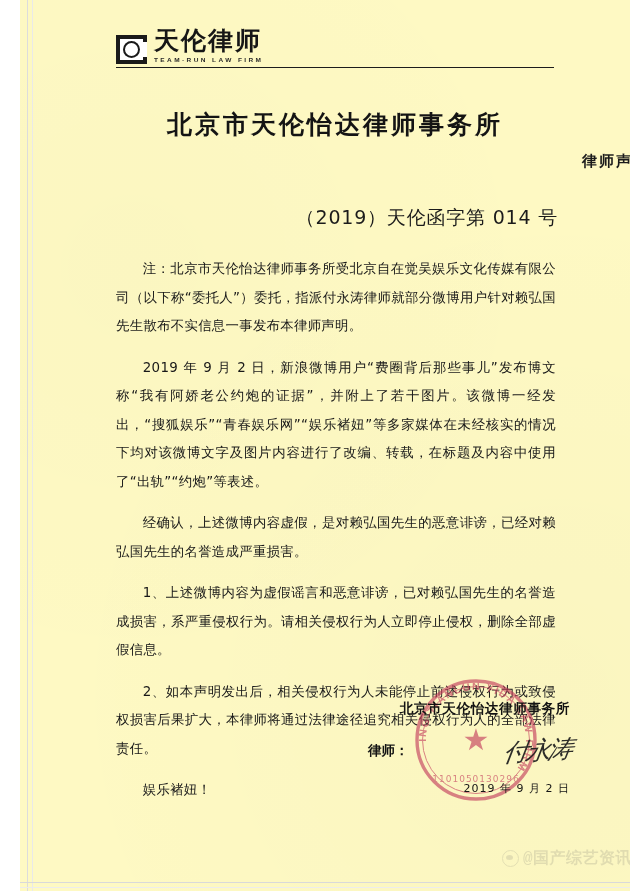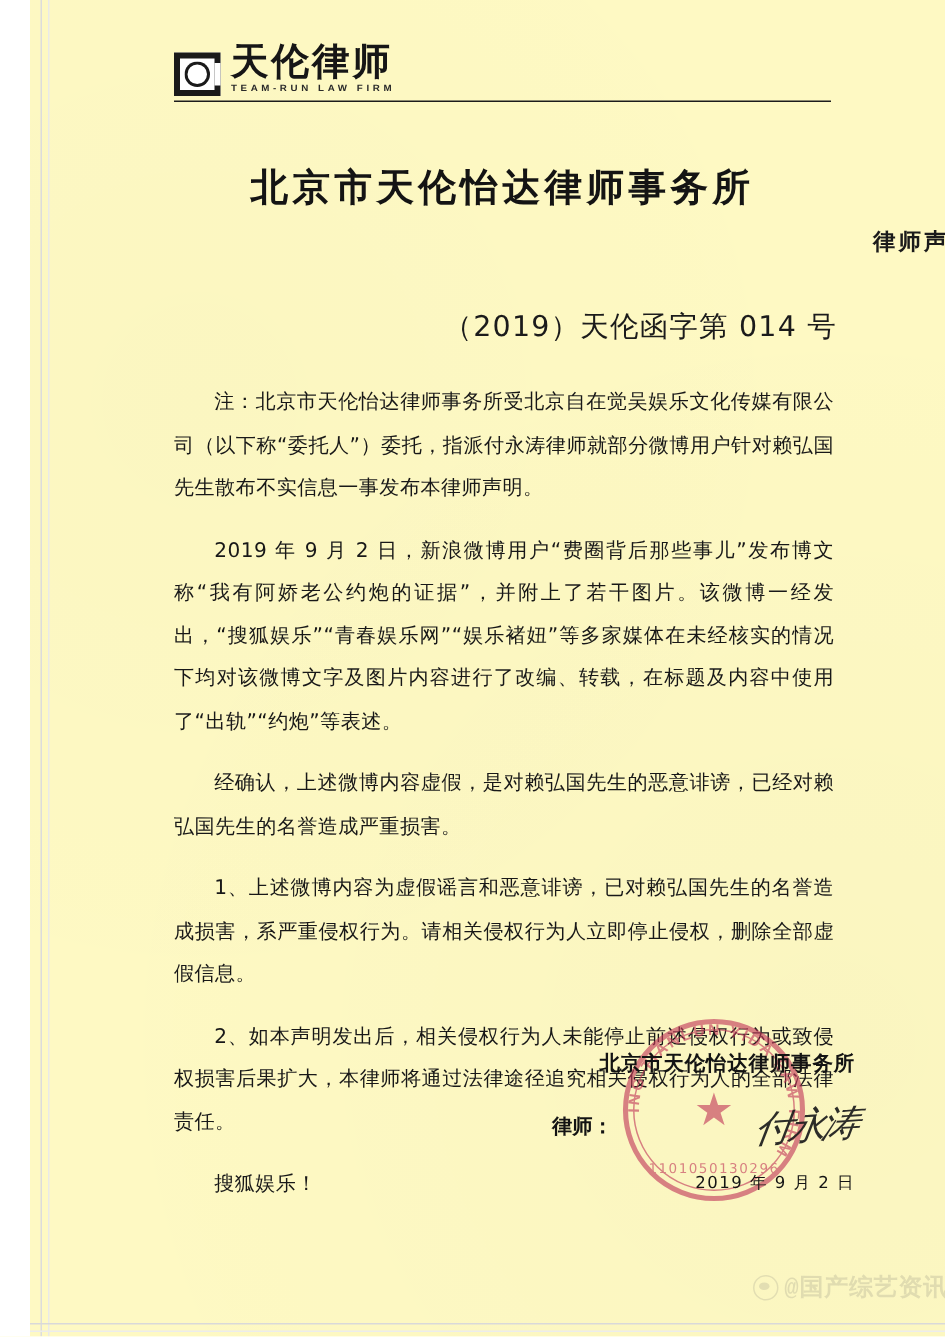--- a/index.html
+++ b/index.html
@@ -304,21 +304,21 @@
   <div class="doc-title">北京市天伦怡达律师事务所</div>
   <div class="doc-subtitle">律师声明</div>
   <div class="doc-number">（2019）天伦函字第 014 号</div>
 
   <div class="body-block">
     <p class="para">注：北京市天伦怡达律师事务所受北京自在觉吴娱乐文化传媒有限公司（以下称“委托人”）委托，指派付永涛律师就部分微博用户针对赖弘国先生散布不实信息一事发布本律师声明。</p>
     <p class="para">2019 年 9 月 2 日，新浪微博用户“费圈背后那些事儿”发布博文称“我有阿娇老公约炮的证据”，并附上了若干图片。该微博一经发出，“搜狐娱乐”“青春娱乐网”“娱乐褚妞”等多家媒体在未经核实的情况下均对该微博文字及图片内容进行了改编、转载，在标题及内容中使用了“出轨”“约炮”等表述。</p>
     <p class="para">经确认，上述微博内容虚假，是对赖弘国先生的恶意诽谤，已经对赖弘国先生的名誉造成严重损害。</p>
     <p class="para">1、上述微博内容为虚假谣言和恶意诽谤，已对赖弘国先生的名誉造成损害，系严重侵权行为。请相关侵权行为人立即停止侵权，删除全部虚假信息。</p>
     <p class="para">2、如本声明发出后，相关侵权行为人未能停止前述侵权行为或致侵权损害后果扩大，本律师将通过法律途径追究相关侵权行为人的全部法律责任。</p>
-    <p class="para closing">搜狐娱乐！</p>
+    <p class="para closing">娱乐褚妞！</p>
   </div>
 
   <div class="seal">
     <svg width="128" height="128" viewBox="0 0 128 128" xmlns="http://www.w3.org/2000/svg">
       <defs>
         <path id="sealArc" d="M 64,64 m -50,0 a 50,50 0 1,1 100,0 a 50,50 0 1,1 -100,0"></path>
       </defs>
       <circle cx="64" cy="64" r="59" fill="none" stroke="#c2395a" stroke-width="3.4"></circle>
       <circle cx="64" cy="64" r="53.5" fill="none" stroke="#c2395a" stroke-width="1"></circle>
       <text font-family="Liberation Sans, sans-serif" font-size="10.5" font-weight="bold" fill="#c2395a" letter-spacing="1.6">

